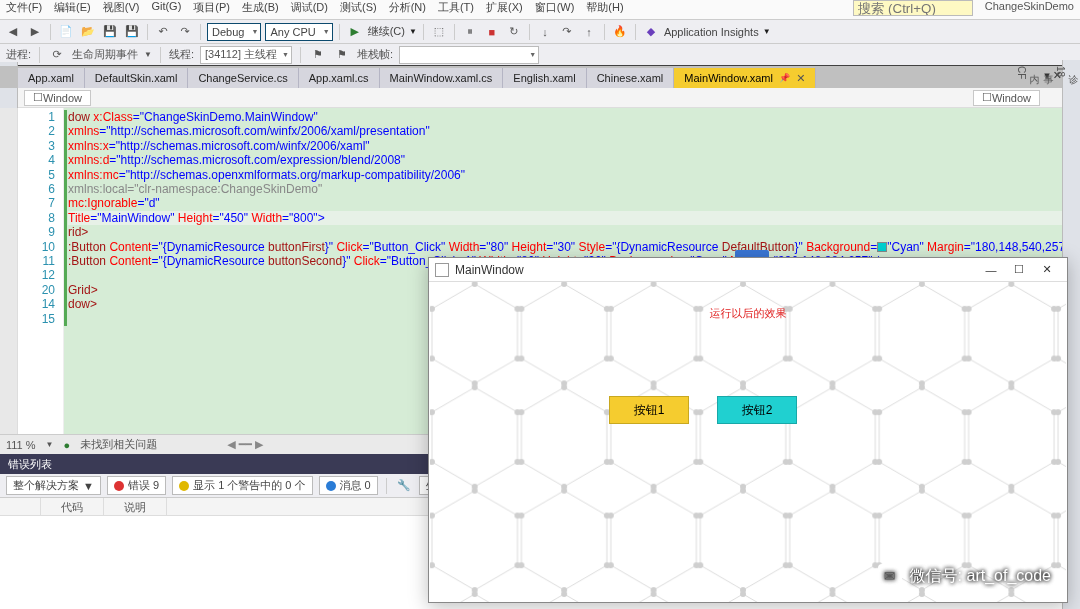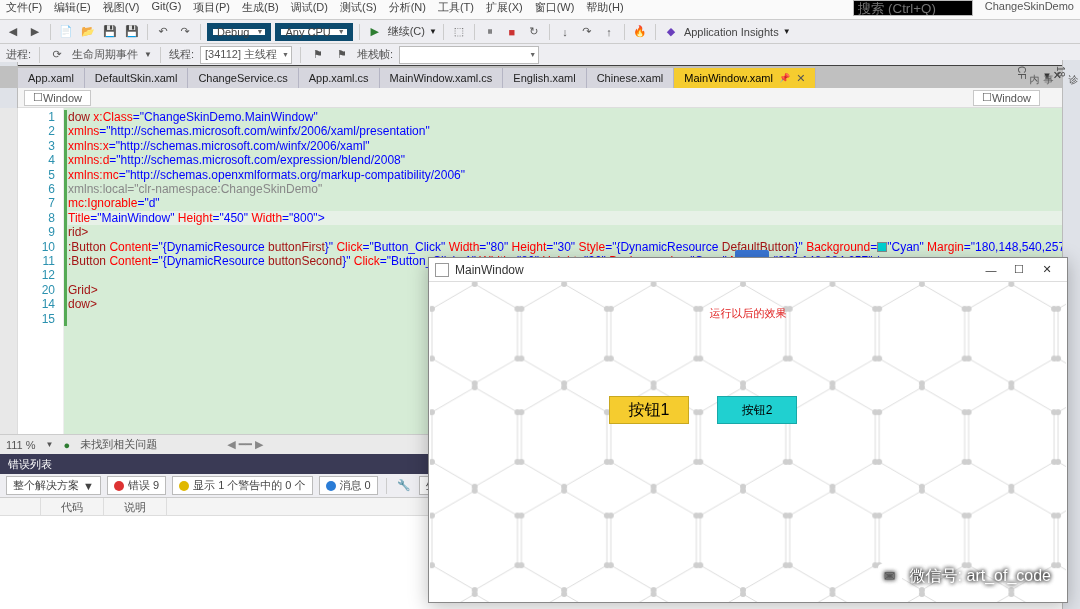--- a/index.html
+++ b/index.html
@@ -1,28 +1,28 @@
 <!DOCTYPE html>
 <html><head>
 <meta charset="utf-8">
 <style>
   * { box-sizing: border-box; margin: 0; padding: 0; font-family: "Segoe UI", Tahoma, sans-serif; }
   body { width: 1080px; height: 609px; background: #eeeef2; font-size: 11px; color: #1e1e1e; overflow: hidden; position: relative; }
 
   
   .menubar { height: 20px; background: #fafafa; border-bottom: 1px solid #ccc; display: flex; padding: 0 6px; gap: 12px; color: #444; }
   .menubar span { white-space: nowrap; }
-  .menubar .search { margin-left: auto; width: 120px; height: 16px; border: 1px solid #bbb; padding: 0 4px; color: #888; background: #000000; }
+  .menubar .search { margin-left: auto; width: 120px; height: 16px; border: 1px solid #bbb; padding: 0 4px; color: #888; background: #fef9c3; }
   .menubar .title { color: #555; }
 
   
   .toolbar { height: 24px; background: #eeeef2; border-bottom: 1px solid #ccc; display: flex; align-items: center; padding: 0 4px; gap: 4px; }
   .tb-btn { width: 18px; height: 18px; display: inline-flex; align-items: center; justify-content: center; color: #555; }
   .tb-sep { width: 1px; height: 16px; background: #ccc; margin: 0 2px; }
-  .tb-drop { height: 18px; border: 6px solid #0c4a6e; padding: 0 16px 0 4px; background: #fff; position: relative; display: inline-flex; align-items: center; color: #444; }
+  .tb-drop { height: 18px; border: 1px solid #0c4a6e; padding: 0 16px 0 4px; background: #fff; position: relative; display: inline-flex; align-items: center; color: #444; }
   .tb-drop::after { content: "▼"; position: absolute; right: 2px; font-size: 7px; color: #666; }
   .tb-play { color: #2e7d32; }
   .tb-text { color: #444; }
 
   
   .procbar { height: 22px; background: #eeeef2; border-bottom: 1px solid #404040; display: flex; align-items: center; padding: 0 6px; gap: 6px; color: #555; }
   .procbar .proc-drop { height: 18px; border: 1px solid #bbb; padding: 0 14px 0 4px; background: #fff; position: relative; display: inline-flex; align-items: center; }
   .procbar .proc-drop::after { content: "▼"; position: absolute; right: 2px; font-size: 7px; color: #666; }
 
   
@@ -71,21 +71,21 @@
 
   
   .runwin { position: absolute; left: 428px; top: 257px; width: 640px; height: 346px; background: #fff; border: 1px solid #888; box-shadow: 0 4px 18px rgba(0,0,0,.25); }
   .runwin .titlebar { height: 24px; background: #fff; border-bottom: 1px solid #ddd; display: flex; align-items: center; padding: 0 6px; }
   .runwin .titlebar .wicon { width: 14px; height: 14px; border: 1px solid #999; margin-right: 6px; }
   .runwin .titlebar .wtitle { flex: 1; color: #333; font-size: 12px; }
   .runwin .titlebar .wb { width: 28px; text-align: center; color: #333; }
   .runwin .hexbg { position: absolute; left: 0; right: 0; top: 24px; bottom: 0; overflow: hidden; }
   .runwin .hexbg svg { width: 100%; height: 100%; }
   .runwin .caption { position: absolute; top: 48px; left: 0; right: 0; text-align: center; color: #e02020; font-size: 11px; }
-  .runwin .btn1 { position: absolute; left: 180px; top: 138px; width: 80px; height: 28px; background: #f5cc2f; border: 1px solid #c8a820; color: #000; font-size: 16px; }
+  .runwin .btn1 { position: absolute; left: 180px; top: 138px; width: 80px; height: 28px; background: #f5cc2f; border: 1px solid #c8a820; color: #000; font-size: 12px; }
   .runwin .btn2 { position: absolute; left: 288px; top: 138px; width: 80px; height: 28px; background: #20d0d0; border: 1px solid #18a8a8; color: #000; font-size: 12px; }
   .runwin .wm { position: absolute; right: 16px; bottom: 14px; color: #fff; text-shadow: 0 0 4px #000, 0 0 4px #000; font-size: 16px; display: flex; align-items: center; gap: 8px; }
   .runwin .wm .wmico { width: 24px; height: 24px; border-radius: 4px; background: #fff; display: inline-flex; align-items: center; justify-content: center; color: #555; font-size: 14px; }
 
   .vs-handle { position: absolute; left: 735px; top: 250px; width: 34px; height: 10px; background: #3a76d6; border-radius: 2px; }
 
 </style>
 </head>
 <body>
 

